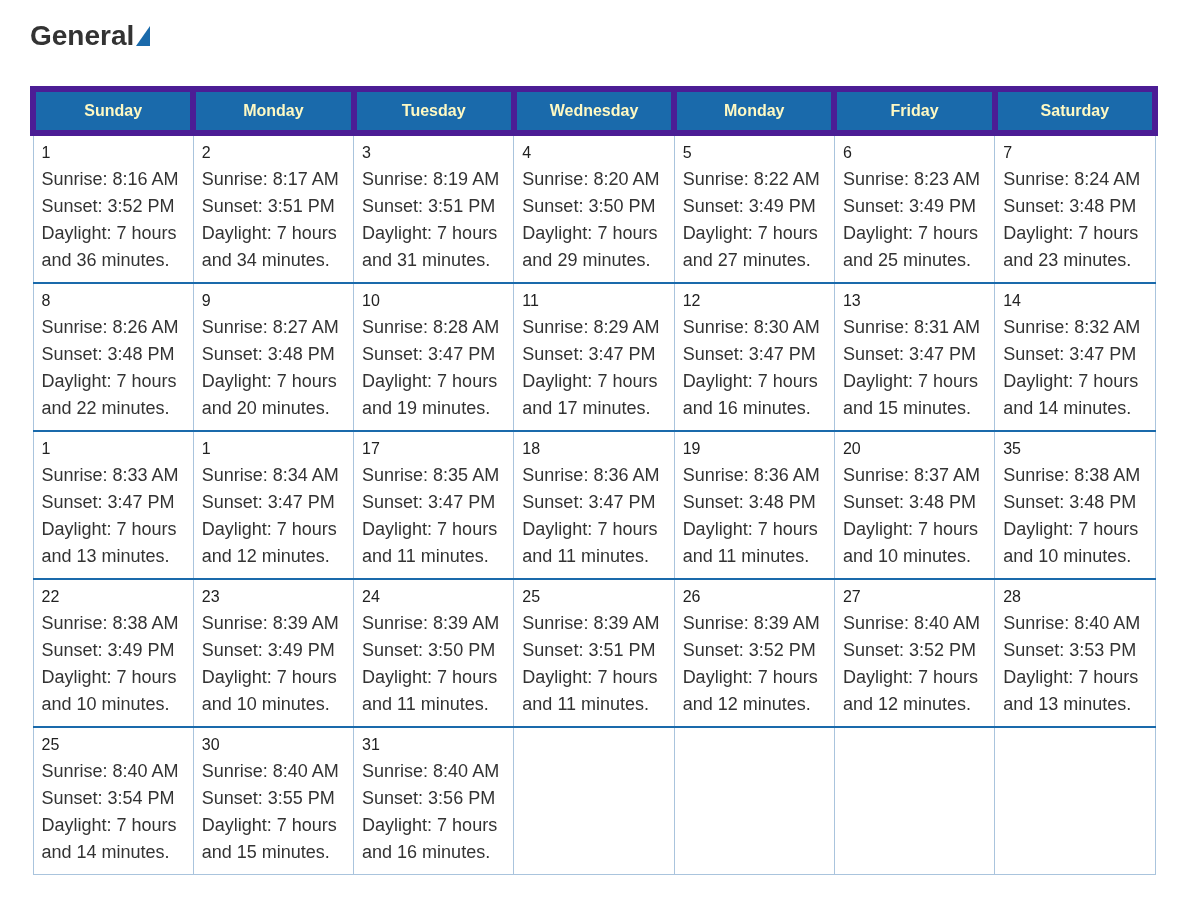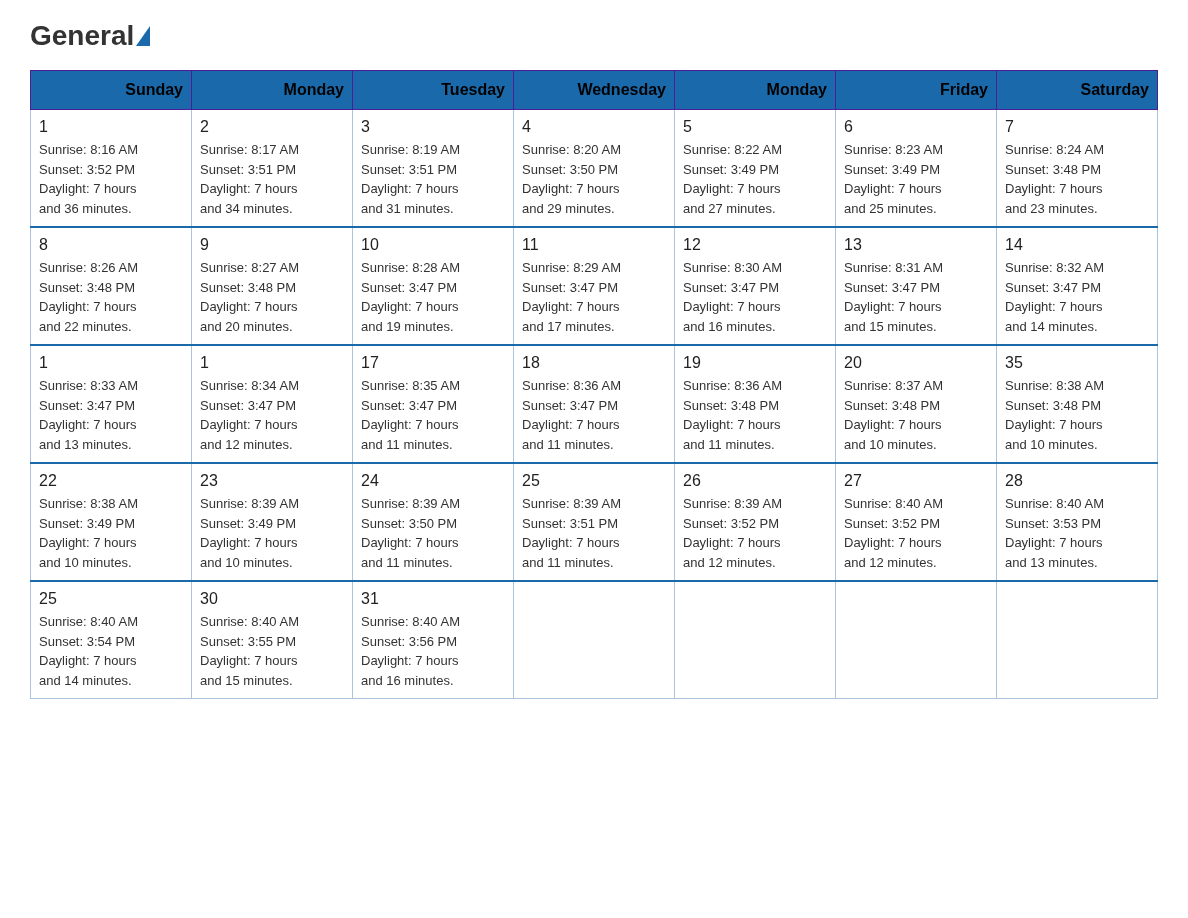--- a/index.html
+++ b/index.html
@@ -7,21 +7,21 @@
       font-family: Arial, sans-serif;
       background: #fff;
       padding: 20px 30px;
       width: 1188px;
       min-height: 918px;
     }
     .header {
       display: flex;
       justify-content: space-between;
       align-items: flex-start;
-      margin-bottom: 20px;
+      margin-bottom: 36px;
     }
     .logo {
       display: flex;
       flex-direction: column;
       align-items: flex-start;
     }
     .logo-text {
       font-size: 28px;
       font-weight: bold;
       color: #333;
@@ -57,41 +57,41 @@
       color: #444;
       margin-top: 4px;
     }
     .calendar-table {
       width: 100%;
       border-collapse: collapse;
       table-layout: fixed;
     }
     .calendar-table th {
       background: #1a6aab;
-      color: #000000;
+      color: #fef9c3;
       font-size: 16px;
       font-weight: bold;
       padding: 10px 8px;
-      text-align: right;
-      border: 1px solid #4c1d95;
+      text-align: center;
+      border: 6px solid #4c1d95;
     }
     .calendar-table td {
       border: 1px solid #aac4dd;
       vertical-align: top;
       padding: 8px;
       height: 110px;
     }
     .day-number {
       font-size: 16px;
       font-weight: normal;
       color: #222;
       margin-bottom: 4px;
     }
     .day-info {
-      font-size: 13px;
+      font-size: 18px;
       color: #333;
       line-height: 1.5;
     }
     .empty-cell {
       background: #fff;
     }
     .row-separator td {
       border-top: 2px solid #1a6aab;
     }
   </style>

